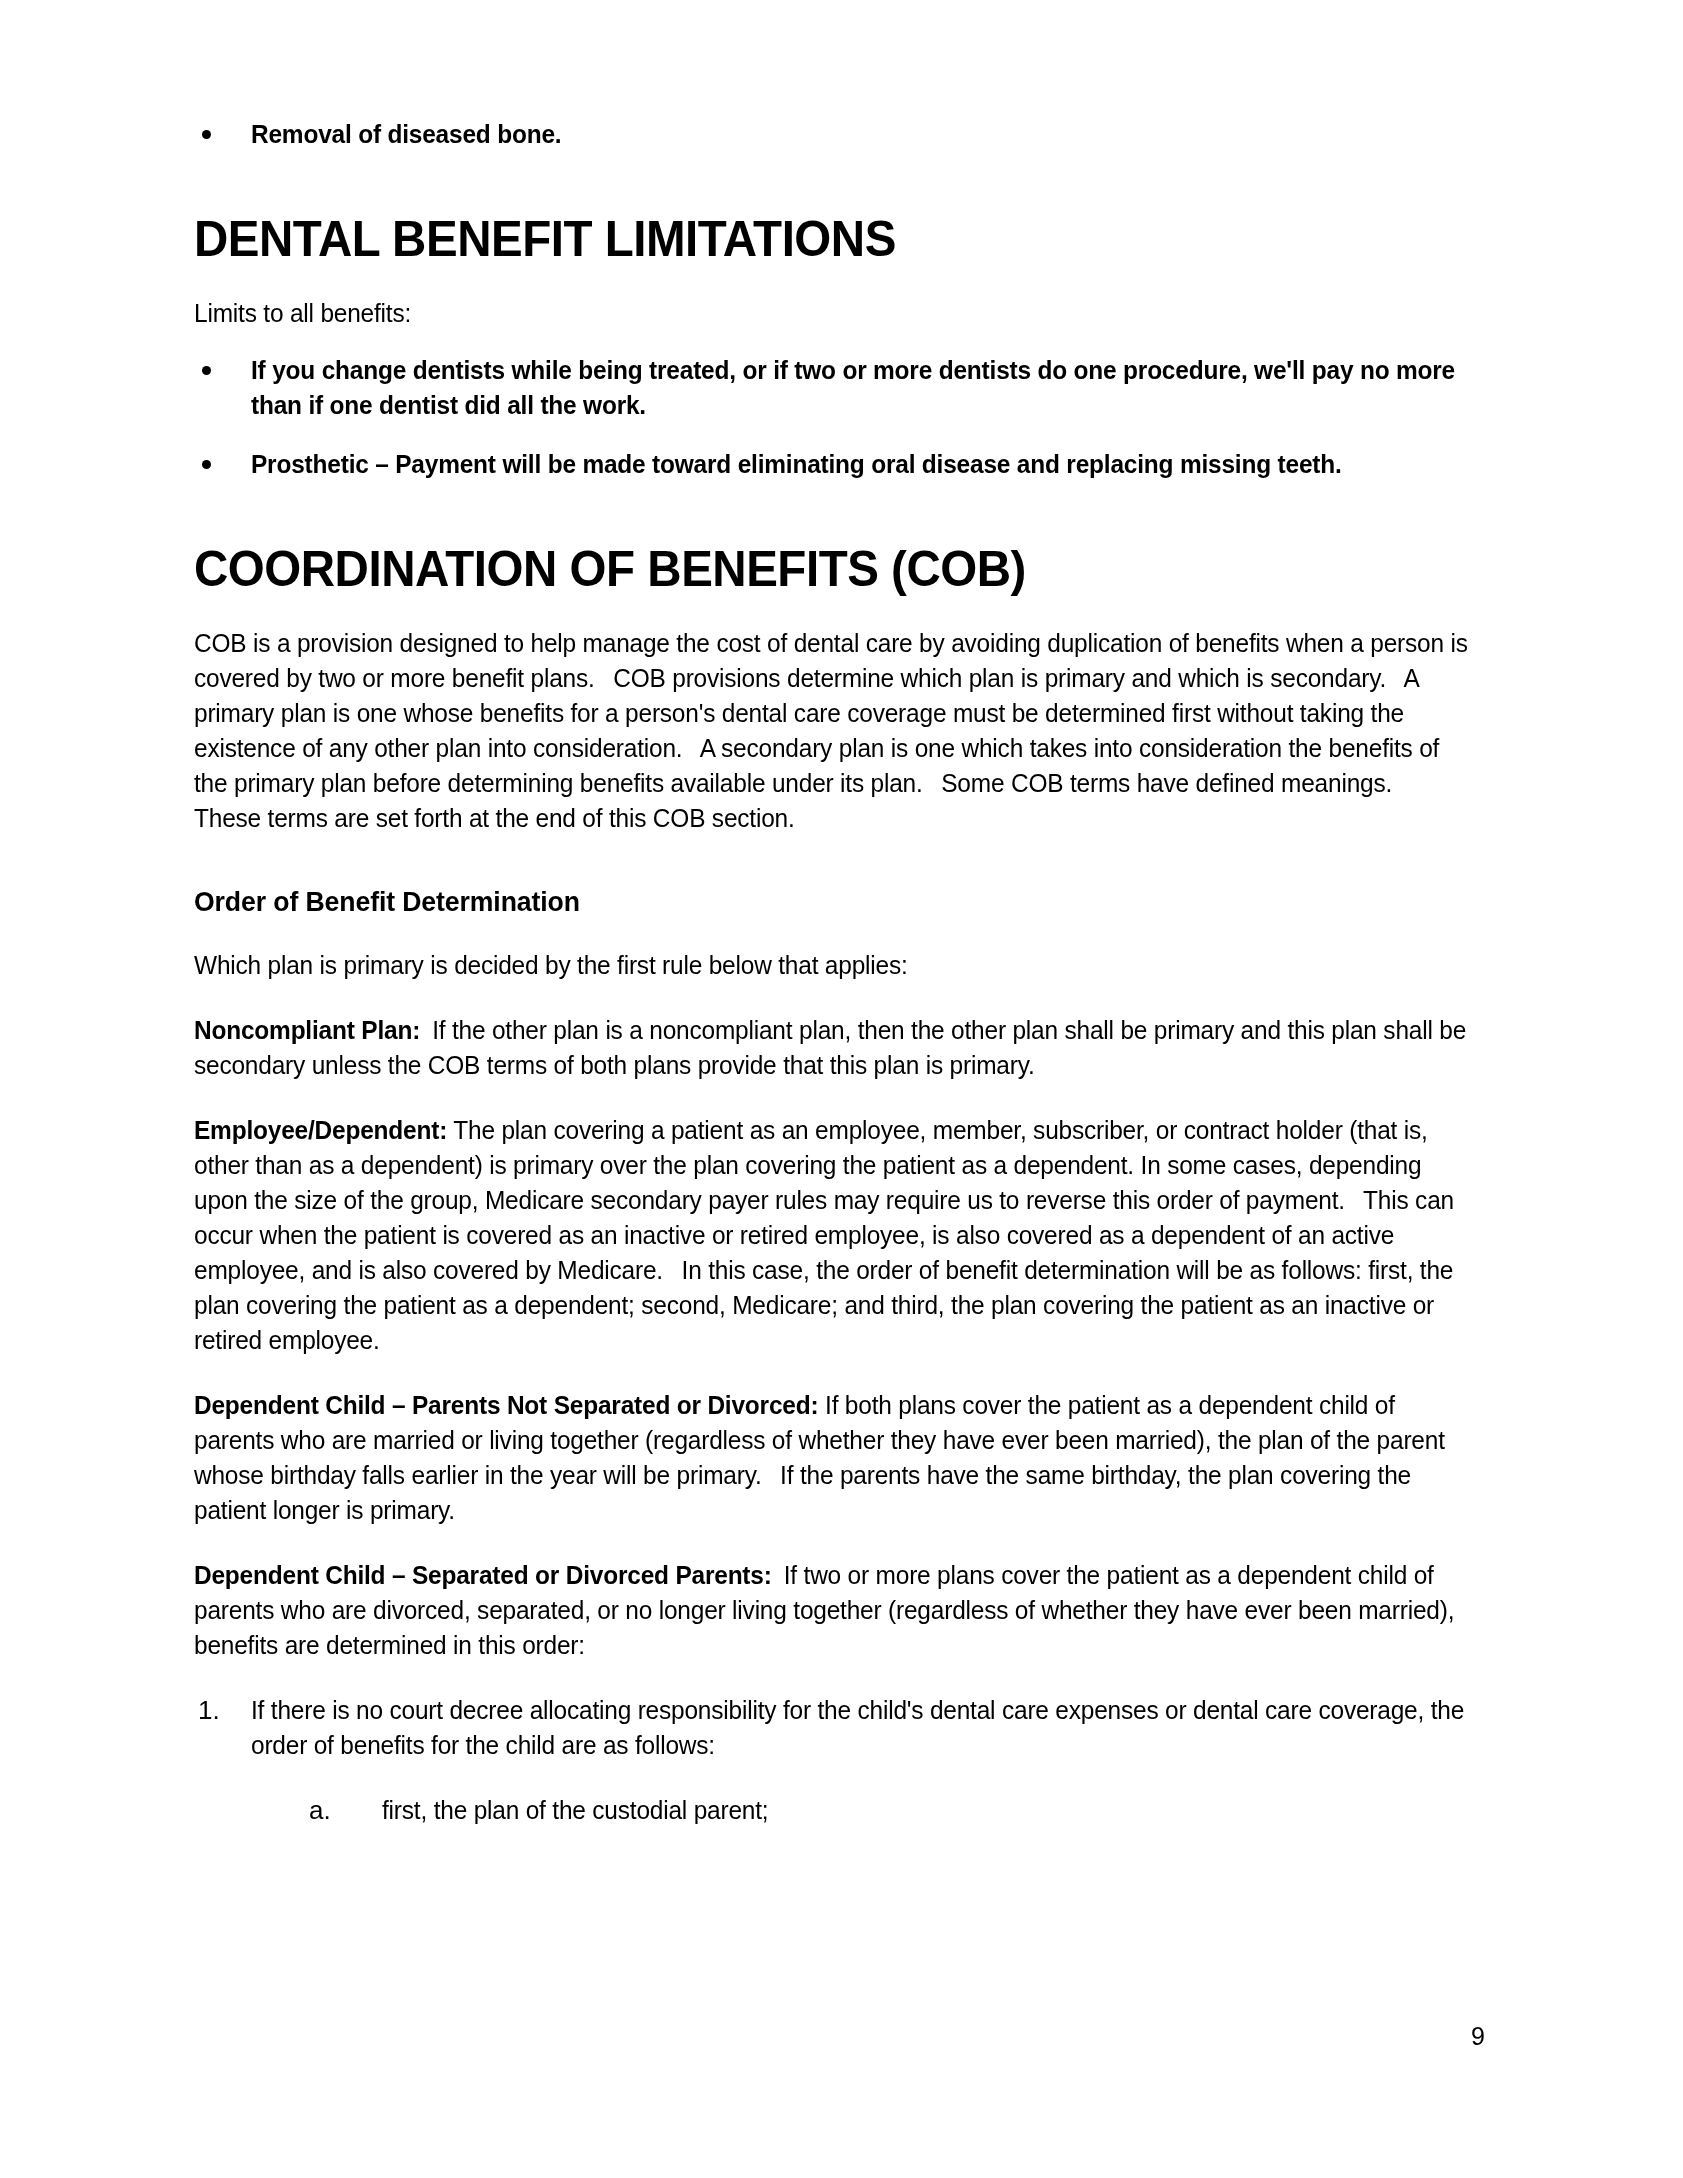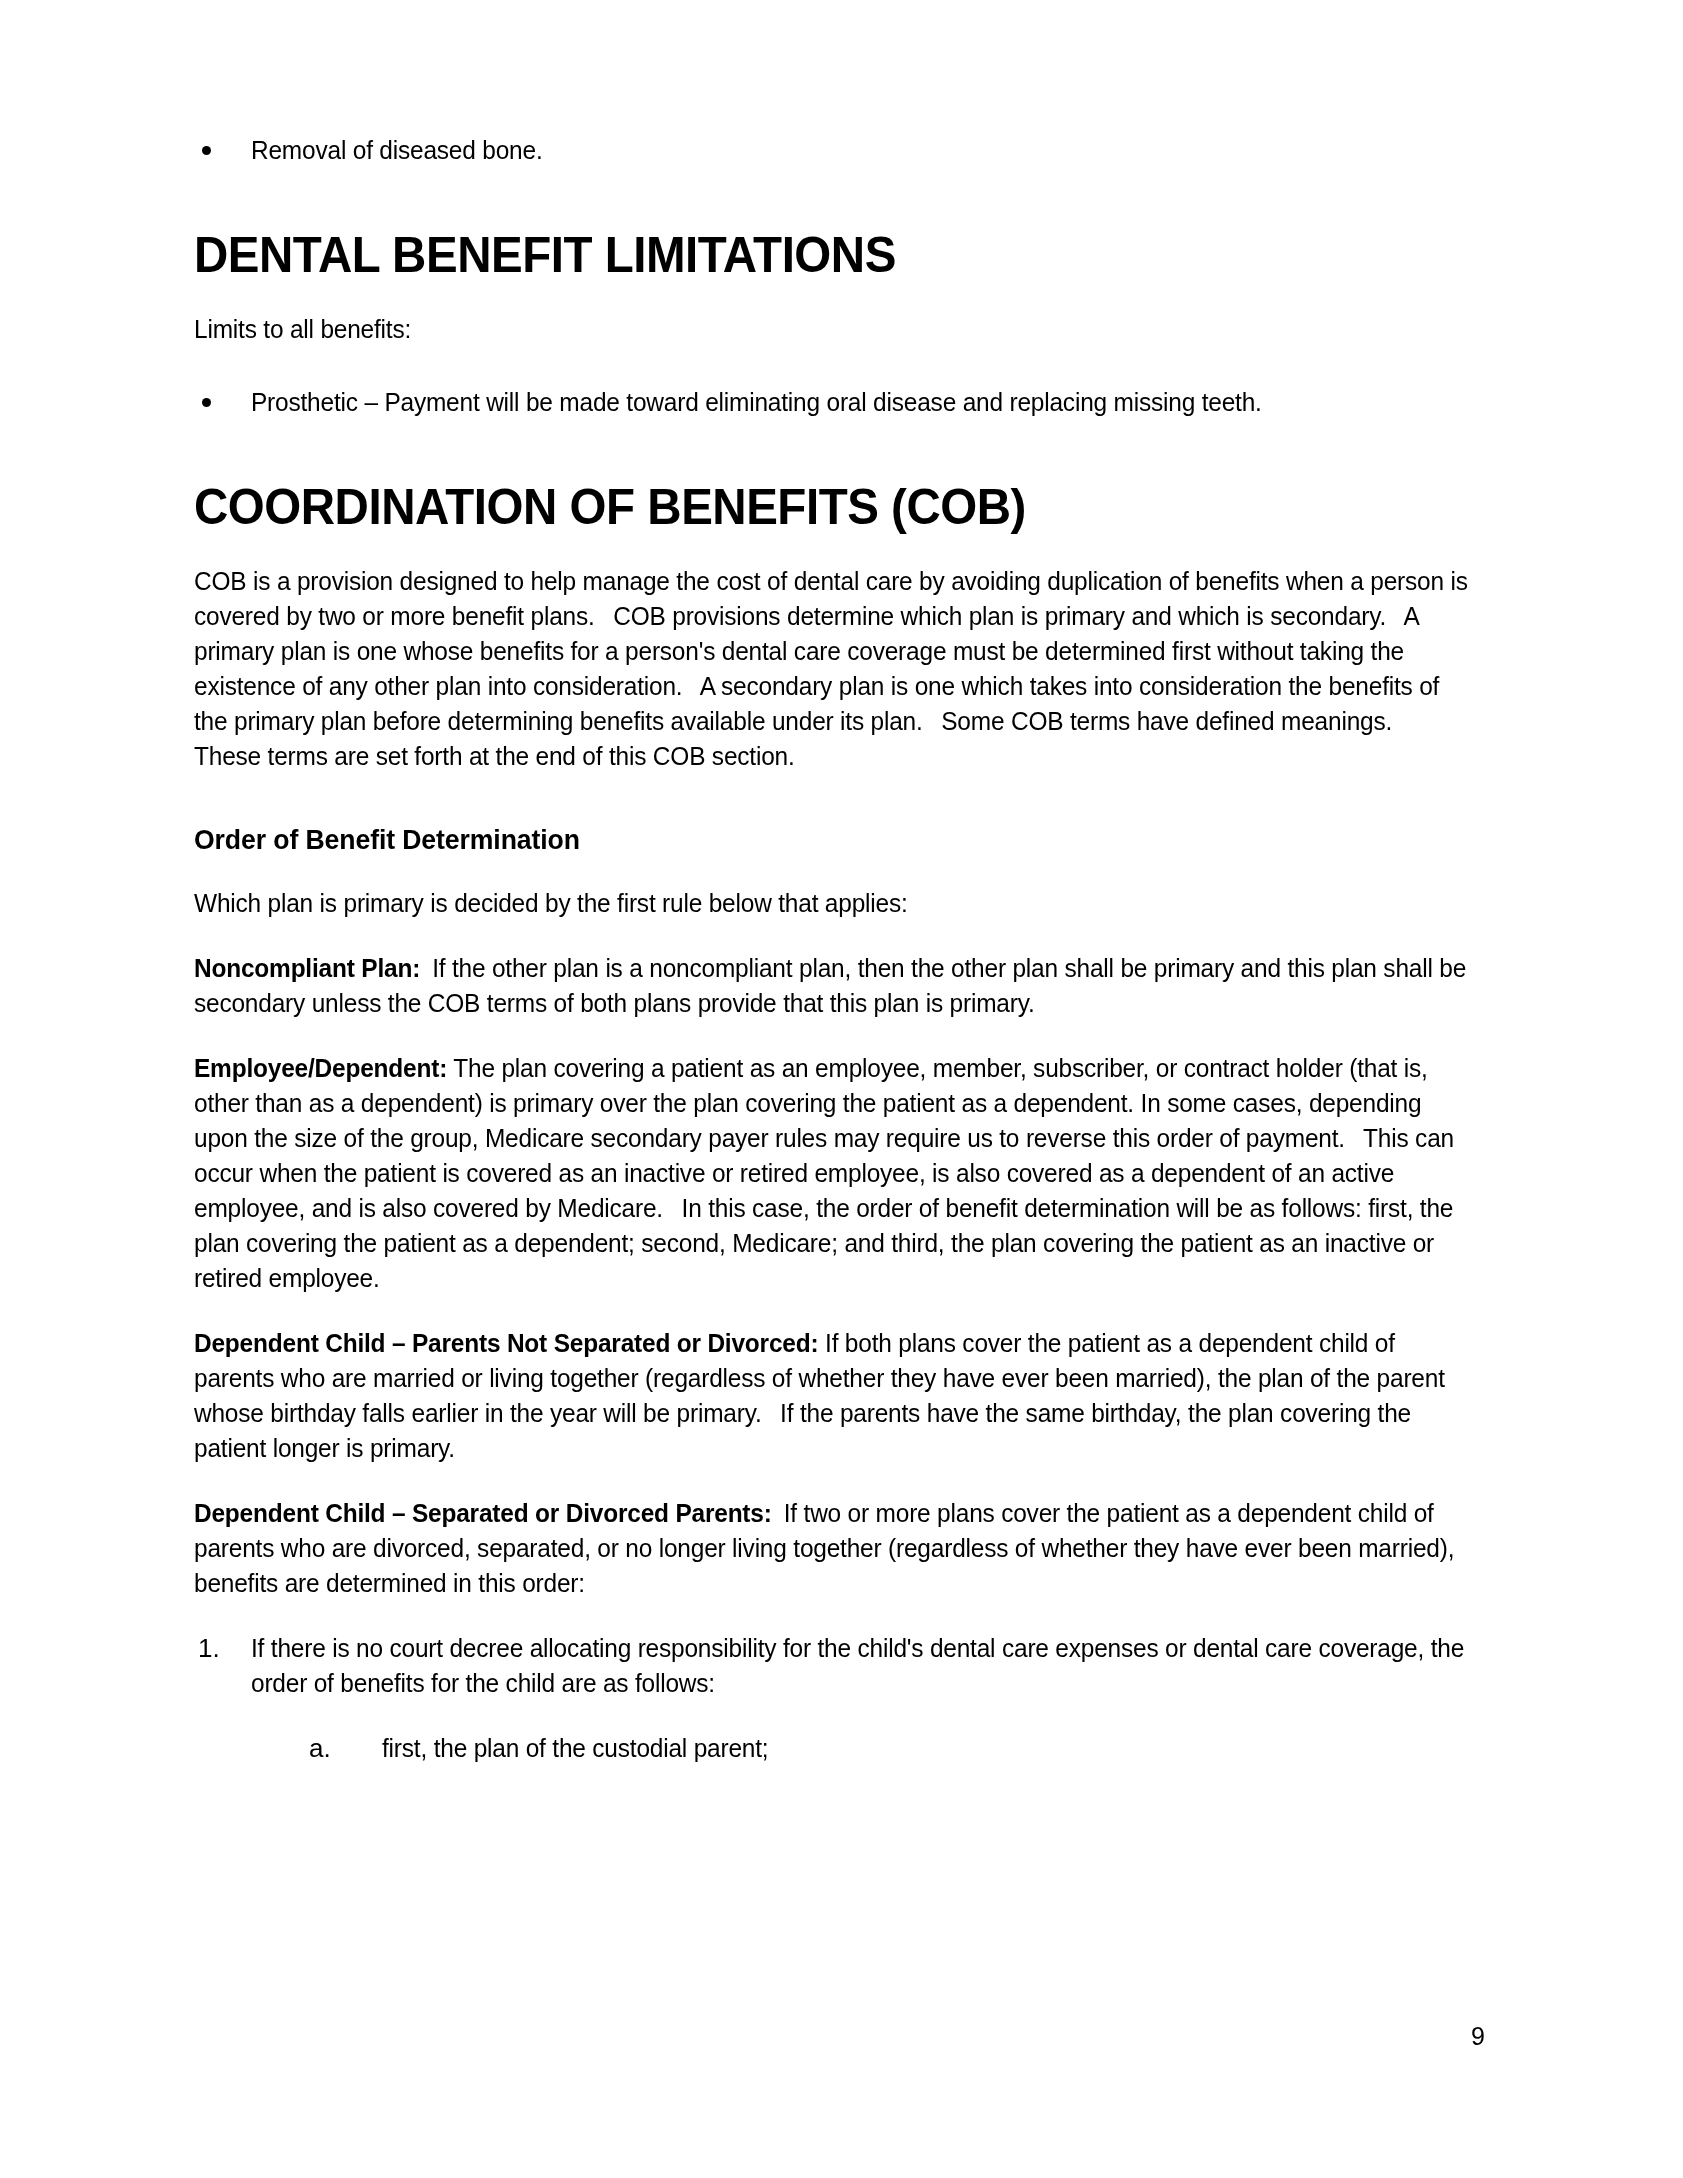--- a/index.html
+++ b/index.html
@@ -61,21 +61,22 @@
 
   
   ul.bul {
     list-style: none;
     margin: 0;
     padding: 0;
   }
   ul.bul > li {
     position: relative;
     padding-left: 57px;
-    margin: 16px 0 24px 0;
+    margin: 0 0 24px 0;
+    font-weight: bold;
   }
   ul.bul > li:last-child { margin-bottom: 0; }
   ul.bul > li .dot {
     position: absolute;
     left: 8px;
     top: 13px;
     width: 9px;
     height: 9px;
     background: #000;
     border-radius: 50%;
@@ -153,20 +154,24 @@
 
     <div class="gap-md"></div>
 
     <div class="intro-line">Limits to all benefits:</div>
 
     <div class="gap-sm"></div>
 
     <ul class="bul">
       <li>
         <span class="dot"></span>
+        <span class="bullet-text blk">If you change dentists while being treated, or if two or more dentists do one procedure, we'll pay no more than if one dentist did all the work.</span>
+      </li>
+      <li>
+        <span class="dot"></span>
         <span class="bullet-text blk">Prosthetic – Payment will be made toward eliminating oral disease and replacing missing teeth.</span>
       </li>
     </ul>
 
     <div class="gap-xxl"></div>
 
     <h1 class="section-heading">COORDINATION OF BENEFITS (COB)</h1>
 
     <div class="gap-md"></div>
 

